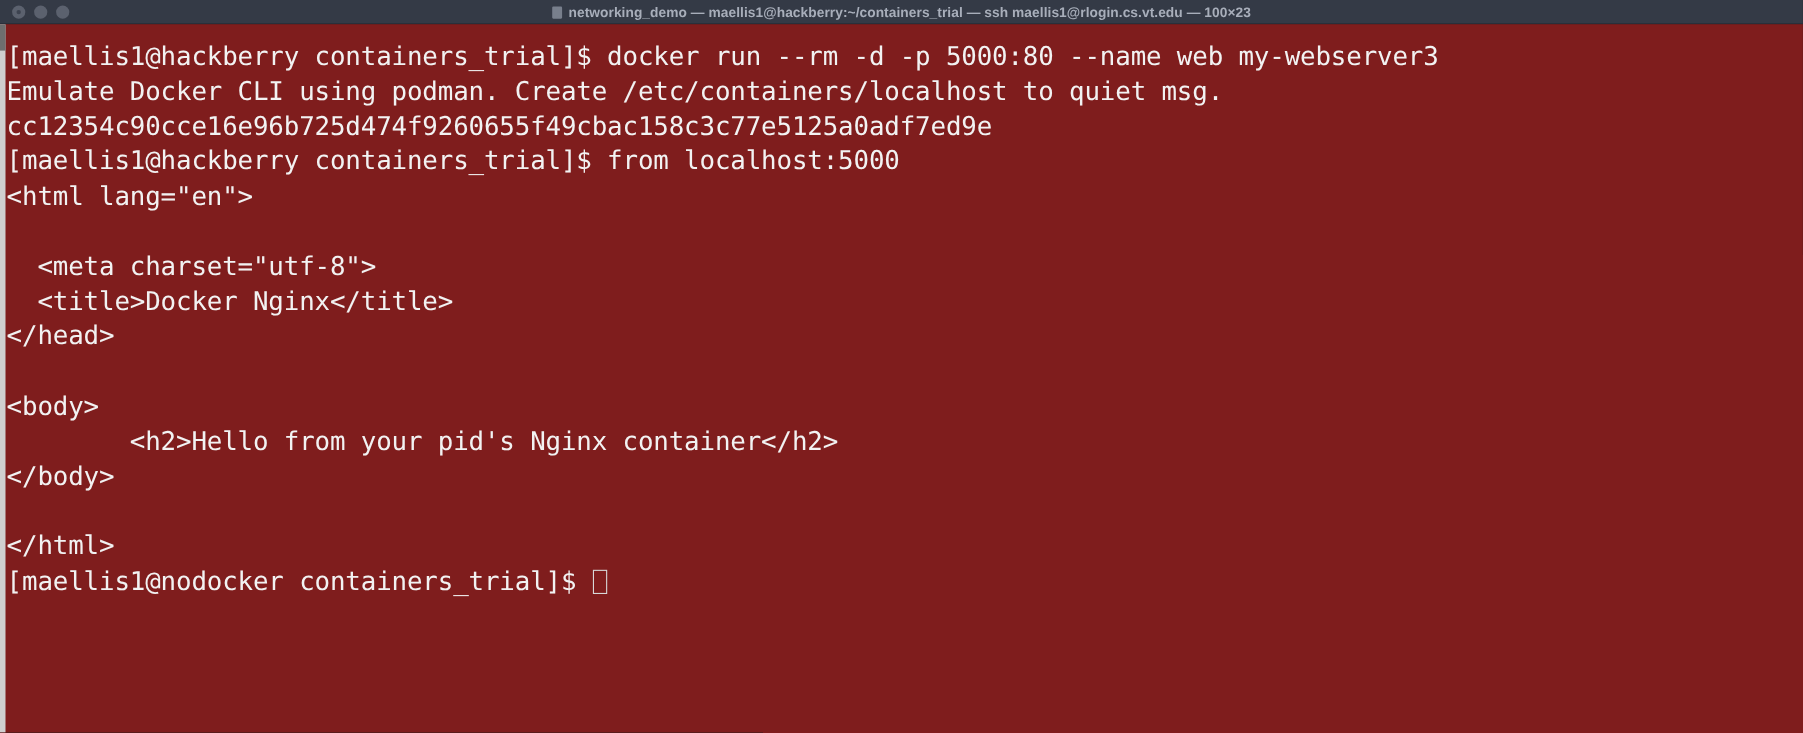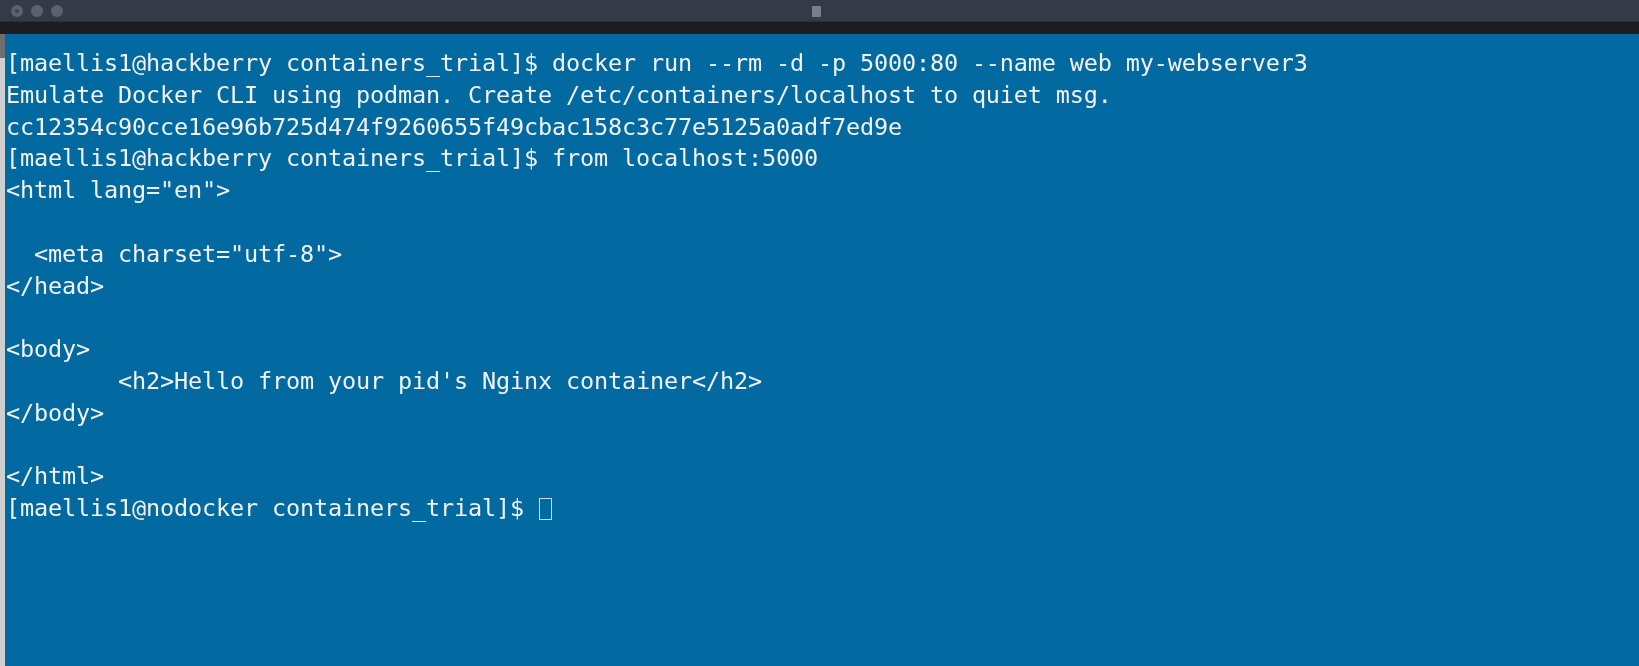--- a/index.html
+++ b/index.html
@@ -86,23 +86,22 @@
     margin-right: 6px;
     position: relative;
     top: 1px;
     vertical-align: -1px;
   }
 
   
   .term-wrap {
     position: relative;
     flex: 1 1 auto;
-    background: #0369a1;
+    background: #7f1d1d;
     overflow: hidden;
-    margin-top: 12px;
   }
   .scroll-strip {
     position: absolute;
     left: 0;
     top: 0;
     bottom: 0;
     width: 5px;
     background: #cfcfcf;
   }
   .scroll-strip .thumb {
@@ -150,36 +149,38 @@
 <div class="window">
 
   <div class="titlebar">
     <div class="traffic-lights">
       <span class="tl close"></span>
       <span class="tl min"></span>
       <span class="tl max"></span>
     </div>
     <div class="title-center">
       <span class="title-icon"></span>
+      <span class="title-text">networking_demo — maellis1@hackberry:~/containers_trial — ssh maellis1@rlogin.cs.vt.edu — 100×23</span>
     </div>
   </div>
 
   <div class="term-wrap">
     <div class="scroll-strip">
       <div class="thumb"></div>
     </div>
 
     <div class="screen">
       <div class="line">[maellis1@hackberry containers_trial]$ docker run --rm -d -p 5000:80 --name web my-webserver3</div>
       <div class="line">Emulate Docker CLI using podman. Create /etc/containers/localhost to quiet msg.</div>
       <div class="line">cc12354c90cce16e96b725d474f9260655f49cbac158c3c77e5125a0adf7ed9e</div>
       <div class="line">[maellis1@hackberry containers_trial]$ from localhost:5000</div>
       <div class="line">&lt;html lang="en"&gt;</div>
       <div class="line"></div>
       <div class="line">  &lt;meta charset="utf-8"&gt;</div>
+      <div class="line">  &lt;title&gt;Docker Nginx&lt;/title&gt;</div>
       <div class="line">&lt;/head&gt;</div>
       <div class="line"></div>
       <div class="line">&lt;body&gt;</div>
       <div class="line">        &lt;h2&gt;Hello from your pid's Nginx container&lt;/h2&gt;</div>
       <div class="line">&lt;/body&gt;</div>
       <div class="line"></div>
       <div class="line">&lt;/html&gt;</div>
       <div class="line"><span>[maellis1@nodocker containers_trial]$ </span><span></span><span class="cursor"></span></div>
     </div>
   </div>

